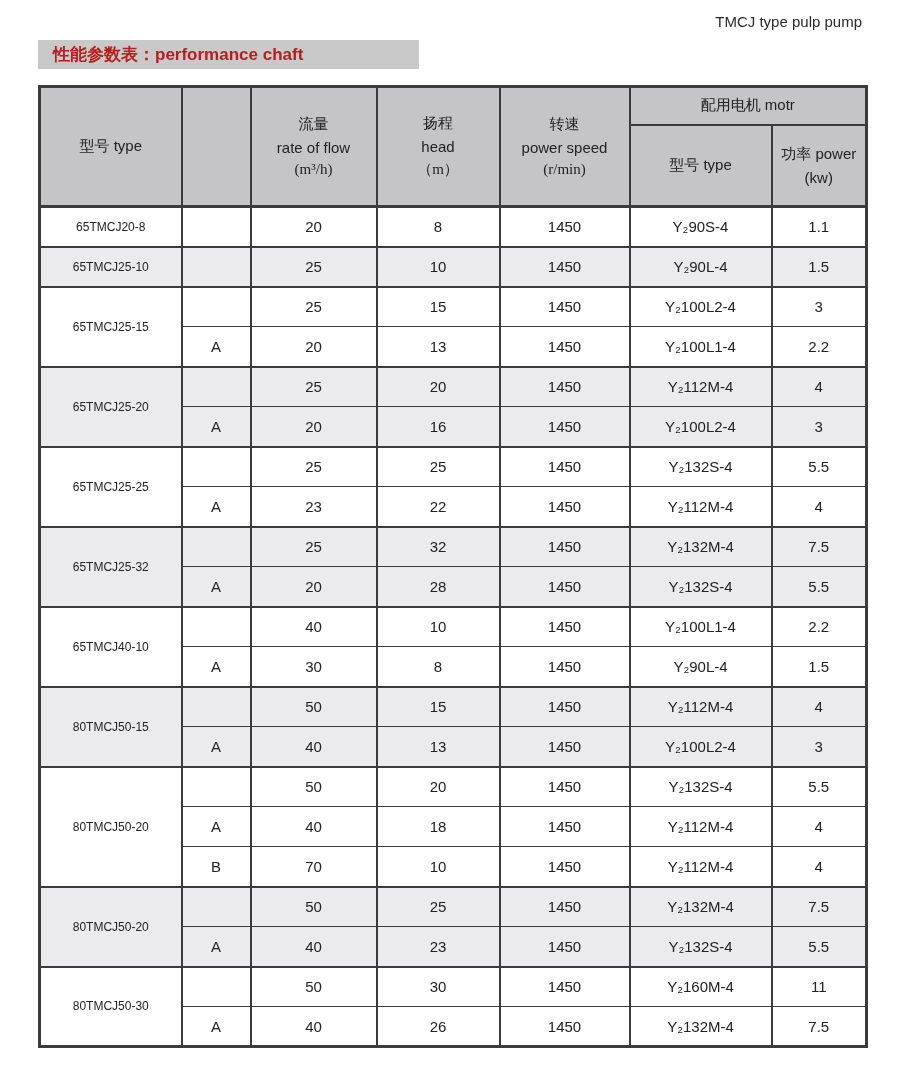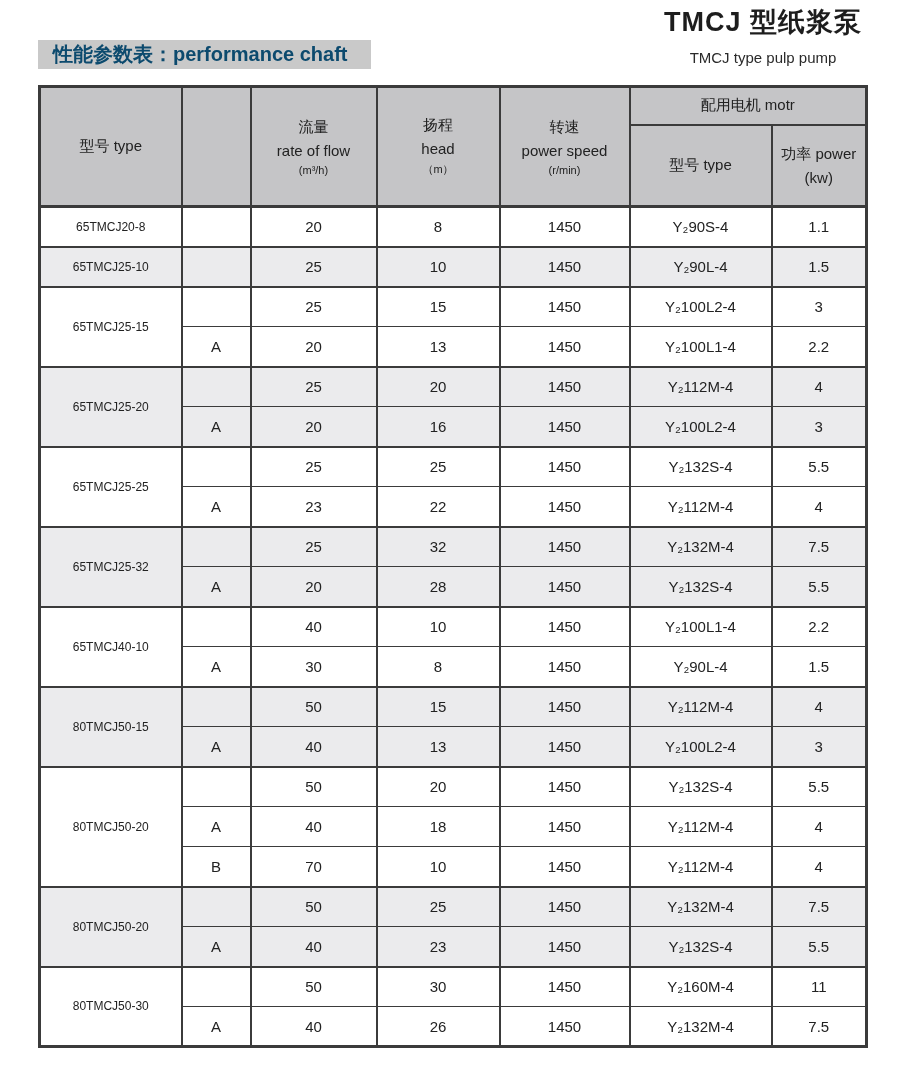--- a/index.html
+++ b/index.html
@@ -30,27 +30,27 @@
     color: #1d1d1d;
   }
   .title-en {
     font-size: 15px;
     margin-top: 9px;
     color: #2a2a2a;
   }
   .section-bar {
     position: absolute;
     top: 40px; left: 38px;
-    width: 333px; height: 29px;
+    width: 381px; height: 29px;
     background: var(--section-bg);
-    font-size: 20px;
+    font-size: 17px;
     font-weight: bold;
     line-height: 29px;
     padding-left: 15px;
-    color: #0c4a6e;
+    color: #b91c1c;
   }
   .table-wrap {
     position: absolute;
     top: 85px; left: 38px;
   }
   table {
     border-collapse: collapse;
     table-layout: fixed;
     width: 827px;
     border: 3px solid var(--border);
@@ -61,21 +61,21 @@
     background: var(--header-bg);
     font-weight: normal;
     font-size: 15px;
     text-align: center;
     vertical-align: middle;
     padding: 6px;
   }
   thead tr:first-child { height: 38px; }
   thead tr:last-child  { height: 82px; }
   th .hline { margin: 5px 0; }
-  th .unit { font-size: 11px; }
+  th .unit { font-size: 15px; font-family: Liberation Serif, serif; }
   td {
     border-left: 2px solid var(--border);
     border-right: 2px solid var(--border);
     height: 40px;
     font-size: 15px;
     text-align: center;
     vertical-align: middle;
     padding: 0 4px;
   }
   tbody {
@@ -83,21 +83,20 @@
     border-bottom: 2px solid var(--border);
   }
   tbody tr + tr td { border-top: 1px solid var(--border); }
   tbody.shaded td { background: var(--row-alt-bg); }
   td.model-cell { font-size: 12px; }
 </style>
 </head>
 <body>
 
 <div class="title-block">
-  <div class="title-cn">TMCJ 型纸浆泵</div>
   <div class="title-en">TMCJ type pulp pump</div>
 </div>
 
 <div class="section-bar">性能参数表：performance chaft</div>
 
 <div class="table-wrap">
   <table id="perf-table">
     <colgroup>
       <col style="width:142px">
       <col style="width:69px">

